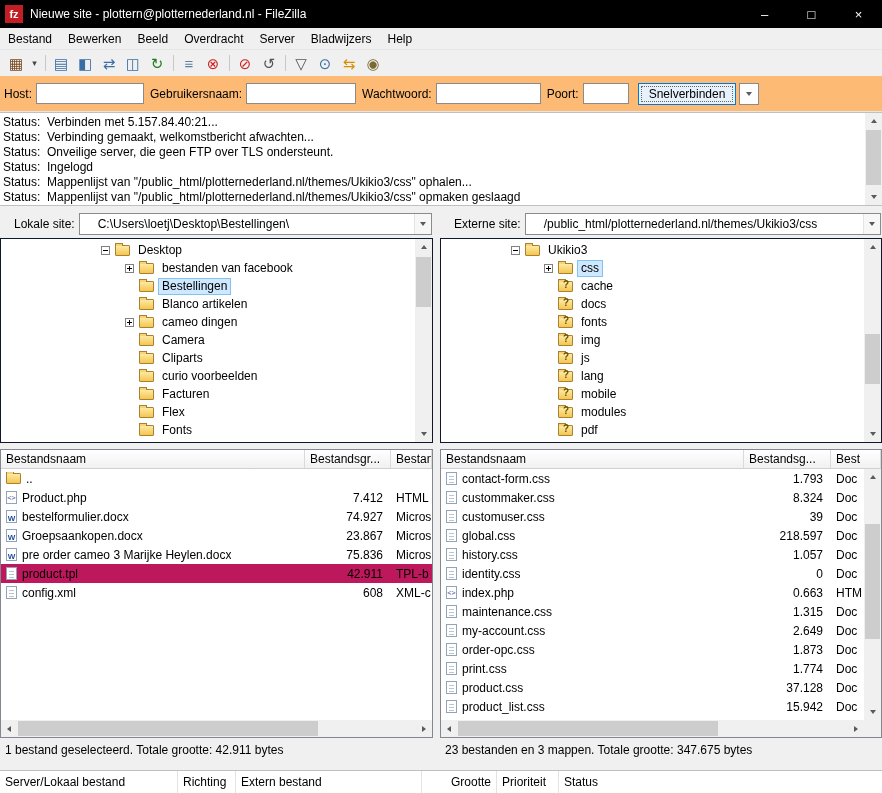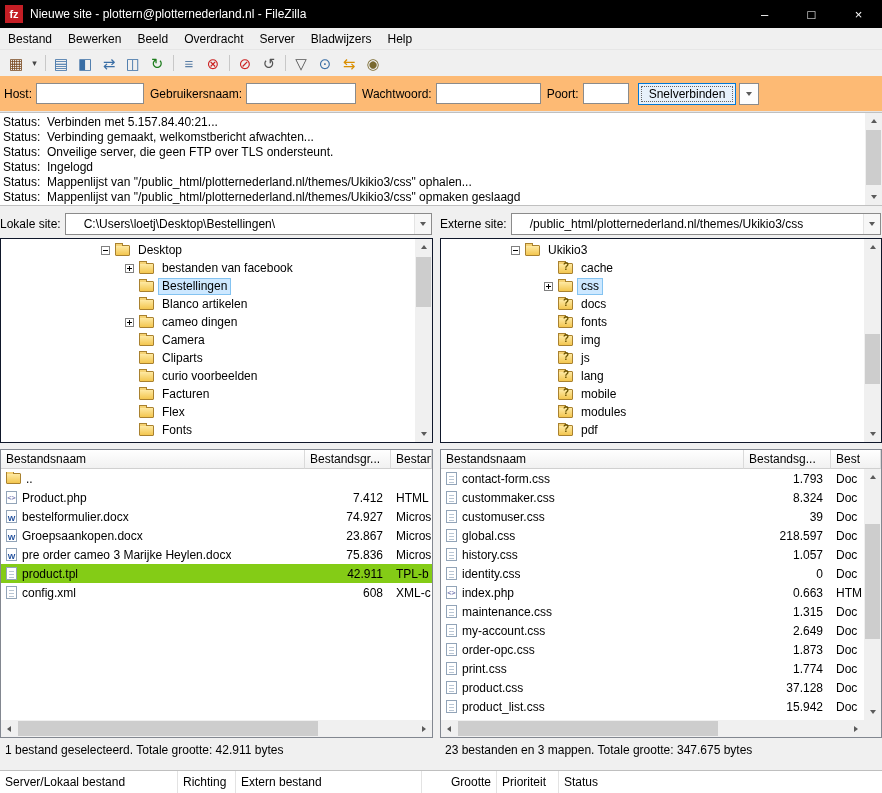--- a/index.html
+++ b/index.html
@@ -55,21 +55,21 @@
   .sb-corner { position:absolute; right:0; bottom:0; width:17px; height:17px; background:#f0f0f0; z-index:3; }
   .tri-u { width:0; height:0; border-left:3px solid transparent; border-right:3px solid transparent; border-bottom:4px solid #5a5a5a; }
   .tri-d { width:0; height:0; border-left:3px solid transparent; border-right:3px solid transparent; border-top:4px solid #5a5a5a; }
   .tri-l { width:0; height:0; border-top:3px solid transparent; border-bottom:3px solid transparent; border-right:4px solid #5a5a5a; }
   .tri-r { width:0; height:0; border-top:3px solid transparent; border-bottom:3px solid transparent; border-left:4px solid #5a5a5a; }
 
   
   .path-row { position:absolute; top:212px; height:24px; display:flex; align-items:center; }
   .path-row.local { left:0; width:433px; }
   .path-row.remote { left:440px; width:442px; }
-  .path-lbl { flex:none; padding:0 4px 0 0; white-space:nowrap; }
+  .path-lbl { flex:none; padding:0 4px 0 14px; white-space:nowrap; }
   .combo { flex:1; height:22px; margin-right:1px; border:1px solid #8b8b8b; background:#fff; display:flex; align-items:center; overflow:hidden; }
   .combo-text { flex:1; padding-left:18px; white-space:nowrap; overflow:hidden; }
   .combo-btn { flex:none; width:17px; height:100%; display:flex; align-items:center; justify-content:center; background:#f7f7f7; border-left:1px solid #e4e4e4; }
 
   
   .tree-panel { position:absolute; top:238px; height:205px; background:#fff; border:1px solid #0f172a; }
   .tree-panel.local-tree { left:0; width:433px; }
   .tree-panel.remote-tree { left:440px; width:442px; }
   .tree-rows { position:absolute; inset:2px 17px 0 0; overflow:hidden; }
   .tree-row { height:18px; display:flex; align-items:center; white-space:nowrap; }
@@ -105,21 +105,21 @@
   .files-panel.local-files { left:0; width:433px; }
   .files-panel.remote-files { left:440px; width:442px; }
   .list-header { position:absolute; top:0; left:0; right:0; height:19px; display:grid; }
   .local-files .list-header, .local-files .file-row { grid-template-columns:304px 86px 1fr; }
   .remote-files .list-header, .remote-files .file-row { grid-template-columns:303px 87px 1fr; }
   .hcell { position:relative; height:19px; display:flex; align-items:center; padding:0 5px; background:linear-gradient(#ffffff,#f1f1f1); border-right:1px solid #dadada; border-bottom:1px solid #d0d0d0; white-space:nowrap; overflow:hidden; }
   .list-rows { position:absolute; top:19px; bottom:17px; left:0; overflow:hidden; }
   .local-files .list-rows { right:0; }
   .remote-files .list-rows { right:17px; }
   .file-row { display:grid; height:19px; align-items:center; }
-  .file-row.sel { background:#84cc16; }
+  .file-row.sel { background:#be185d; }
   .cell { overflow:hidden; white-space:nowrap; }
   .cell.name { display:flex; align-items:center; padding-left:3px; }
   .fic { flex:none; margin:0 5px 0 2px; }
   .fname { overflow:hidden; white-space:nowrap; }
   .cell.size { text-align:right; padding-right:8px; }
   .cell.type { padding-left:5px; }
 
   
   .status-row { position:absolute; top:738px; height:24px; display:flex; align-items:center; padding-left:5px; background:#f0f0f0; white-space:nowrap; overflow:hidden; }
   .status-row.local { left:0; width:433px; }
@@ -370,29 +370,29 @@
   <div class="tree-panel remote-tree">
     <div class="tree-rows">
 
         <div class="tree-row" data-level="0">
           <span class="expander" data-exp="minus"></span>
           <span class="ticon icon-folder"></span>
           <span class="tree-label">Ukikio3</span>
         </div>
 
         <div class="tree-row" data-level="1">
+          <span class="expander" data-exp="plus"></span>
+          <span class="ticon icon-folder"></span>
+          <span class="tree-label sel">css</span>
+        </div>
+
+        <div class="tree-row" data-level="1">
           <span class="expander" data-exp="none"></span>
           <span class="ticon icon-folder-question"></span>
           <span class="tree-label">cache</span>
-        </div>
-
-        <div class="tree-row" data-level="1">
-          <span class="expander" data-exp="plus"></span>
-          <span class="ticon icon-folder"></span>
-          <span class="tree-label sel">css</span>
         </div>
 
         <div class="tree-row" data-level="1">
           <span class="expander" data-exp="none"></span>
           <span class="ticon icon-folder-question"></span>
           <span class="tree-label">docs</span>
         </div>
 
         <div class="tree-row" data-level="1">
           <span class="expander" data-exp="none"></span>

